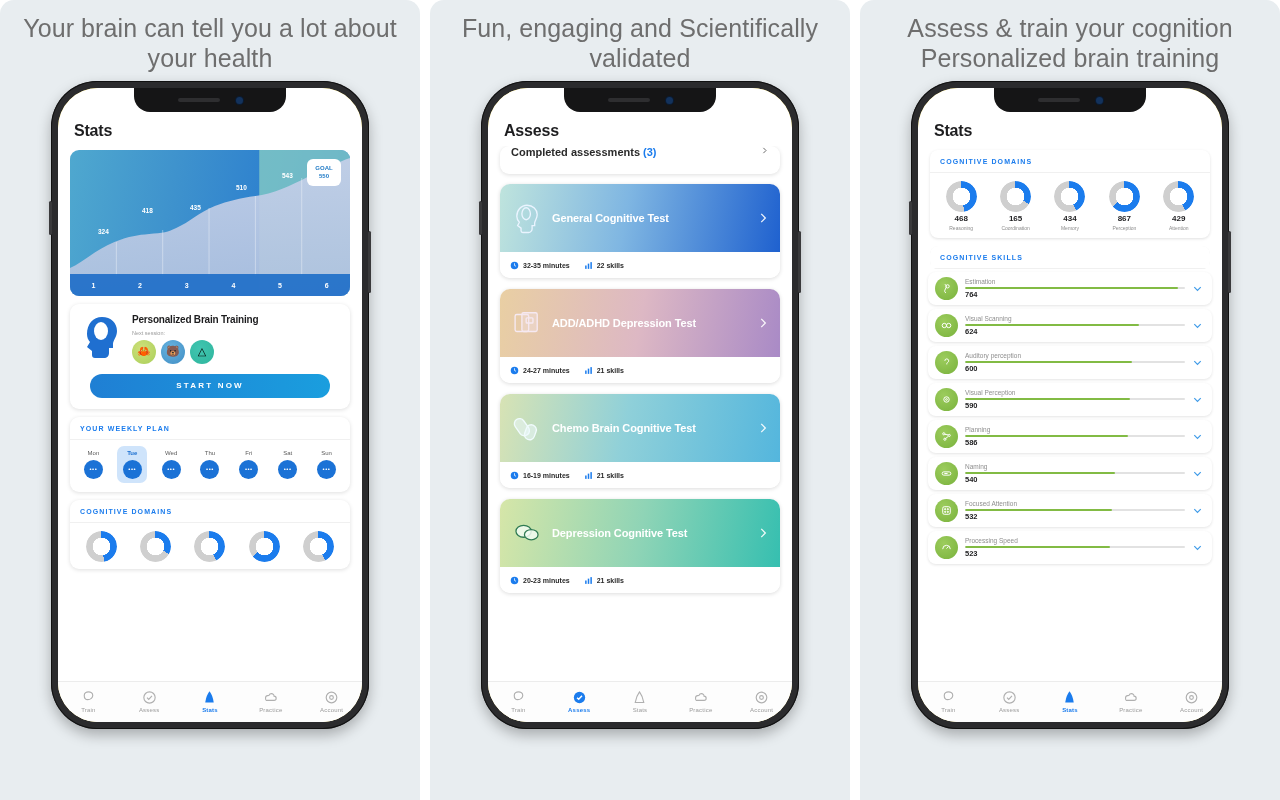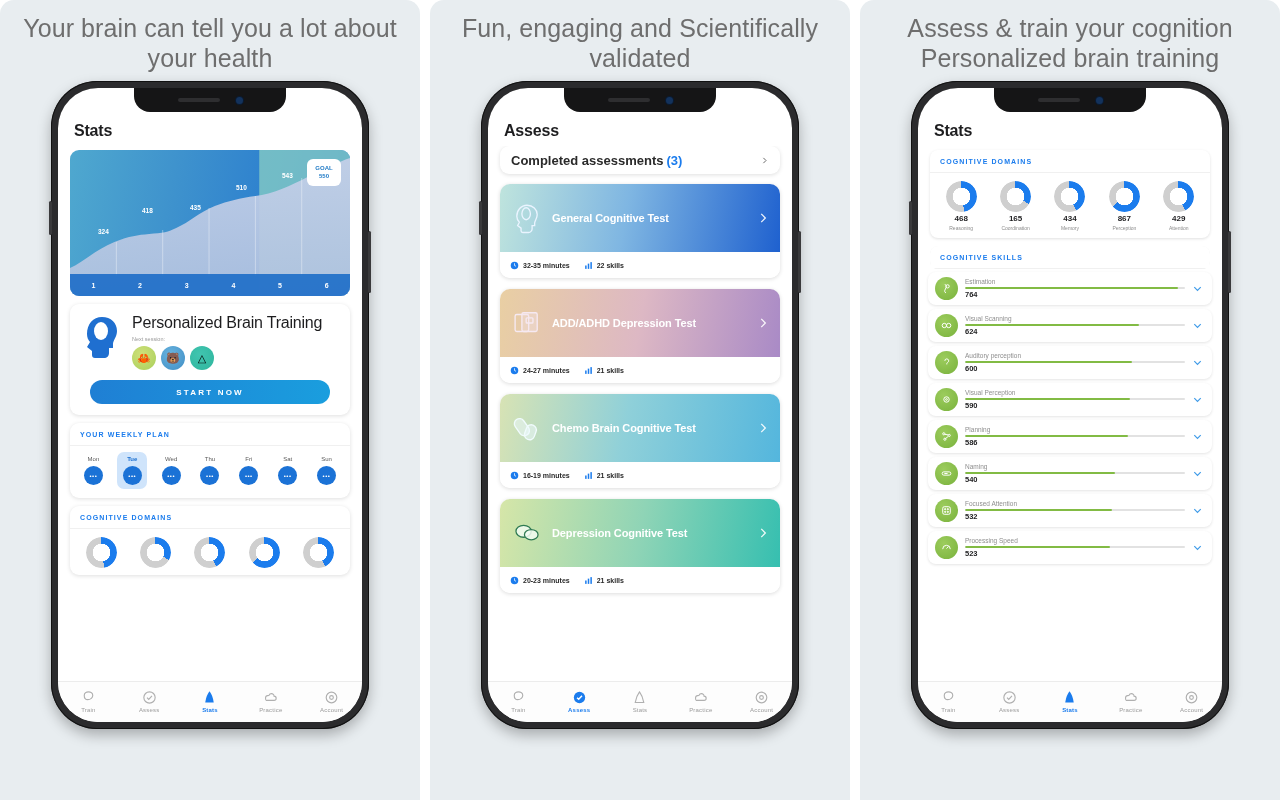--- a/index.html
+++ b/index.html
@@ -44,21 +44,21 @@
   .phone::before{ 
     content:"";position:absolute;right:-2px;top:150px;width:3px;height:62px;
     background:#3a3a3c;border-radius:2px;
   }
   .phone::after{ 
     content:"";position:absolute;left:-2px;top:120px;width:3px;height:34px;
     background:#3a3a3c;border-radius:2px;
   }
   .screen{
     position:relative;width:100%;height:100%;
-    background:#000000;border-radius:40px;overflow:hidden;
+    background:#fde047;border-radius:40px;overflow:hidden;
     display:flex;flex-direction:column;
   }
   .notch{
     position:absolute;top:0;left:50%;transform:translateX(-50%);
     width:152px;height:24px;background:#151516;
     border-radius:0 0 16px 16px;z-index:30;
     display:flex;align-items:center;justify-content:center;gap:16px;
   }
   .speaker{width:42px;height:4px;background:#2e2e30;border-radius:3px;}
   .cam{width:7px;height:7px;border-radius:50%;background:#13325c;box-shadow:0 0 0 1px #0b1b30;}
@@ -88,21 +88,21 @@
   }
   .axis-row{
     position:absolute;left:0;right:0;bottom:0;height:22px;background:rgba(31,111,200,.92);
     display:flex;align-items:center;
   }
   .axis-row span{flex:1;text-align:center;color:#fff;font-size:7px;font-weight:bold;}
   .pt-label{position:absolute;color:#fff;font-size:6.5px;font-weight:bold;}
   
   .card{background:#fff;border-radius:9px;box-shadow:0 1px 4px rgba(0,0,0,.13);margin:0 2px 8px;overflow:hidden;}
   .pbt{display:flex;padding:10px 10px 4px;gap:8px;}
-  .pbt-title{font-size:16px;font-weight:normal;color:#1d1d1f;line-height:1.15;letter-spacing:-.2px;}
+  .pbt-title{font-size:10px;font-weight:bold;color:#1d1d1f;line-height:1.15;letter-spacing:-.2px;}
   .pbt-sub{font-size:5.5px;color:#9a9a9a;margin-top:4px;}
   .game-icons{display:flex;gap:5px;margin-top:4px;}
   .gicon{width:24px;height:24px;border-radius:50%;display:flex;align-items:center;justify-content:center;font-size:11px;}
   .g1{background:radial-gradient(circle at 40% 35%,#cfe07a,#a9cf5a);}
   .g2{background:radial-gradient(circle at 40% 35%,#69b4df,#3f8dc4);}
   .g3{background:radial-gradient(circle at 40% 35%,#41c5b0,#2eb59d);}
   .start-btn{
     margin:6px 20px 11px;height:24px;border-radius:12px;
     background:linear-gradient(90deg,#1f7fd4,#1a9ede);
     color:#fff;font-size:8px;font-weight:bold;letter-spacing:2.2px;
@@ -124,22 +124,22 @@
   .dlab{font-size:5px;color:#8d8d8d;}
   
   .a-card{margin:0 2px 11px;border-radius:10px;overflow:hidden;box-shadow:0 1px 4px rgba(0,0,0,.14);background:#fff;}
   .a-top{height:68px;display:flex;align-items:center;padding:0 10px;gap:8px;position:relative;}
   .a-name{flex:1;color:#fff;font-size:11px;font-weight:bold;line-height:1.18;letter-spacing:-.1px;}
   .a-chev{color:#fff;opacity:.92;}
   .a-bot{height:26px;display:flex;align-items:center;gap:14px;padding:0 10px;background:#fff;}
   .a-meta{display:flex;align-items:center;gap:4px;font-size:7px;font-weight:bold;color:#2a2a2a;}
   .completed{
     margin:0 2px 10px;height:28px;border-radius:9px;background:#fff;
-    box-shadow:0 1px 4px rgba(0,0,0,.13);display:flex;align-items:center;
-    padding:0 11px;font-size:13px;font-weight:bold;color:#2a2a2a;
+    box-shadow:0 1px 4px rgba(0,0,0,.13);display:flex;
+    padding:0 11px;font-size:11px;font-weight:bold;color:#2a2a2a;
   }
   .completed .cnt{color:#1b7ced;margin-left:3px;}
   .completed .sp{flex:1;}
   
   .card3{background:#fff;border-radius:8px;box-shadow:0 1px 3px rgba(0,0,0,.12);margin:4px 2px 8px;overflow:hidden;}
   .skill{display:flex;align-items:center;gap:7px;padding:5px 9px 5px 7px;background:#fff;border-radius:8px;margin-bottom:4px;box-shadow:0 1px 3px rgba(0,0,0,.11);}
   .sicon{width:23px;height:23px;border-radius:50%;background:radial-gradient(circle at 38% 32%,#9ccc5d,#79b23c);flex:none;display:flex;align-items:center;justify-content:center;}
   .smid{flex:1;min-width:0;}
   .sname{font-size:6.5px;color:#8e8e8e;margin-bottom:2px;}
   .strack{height:2.5px;background:#e2e2e2;border-radius:2px;overflow:hidden;}

